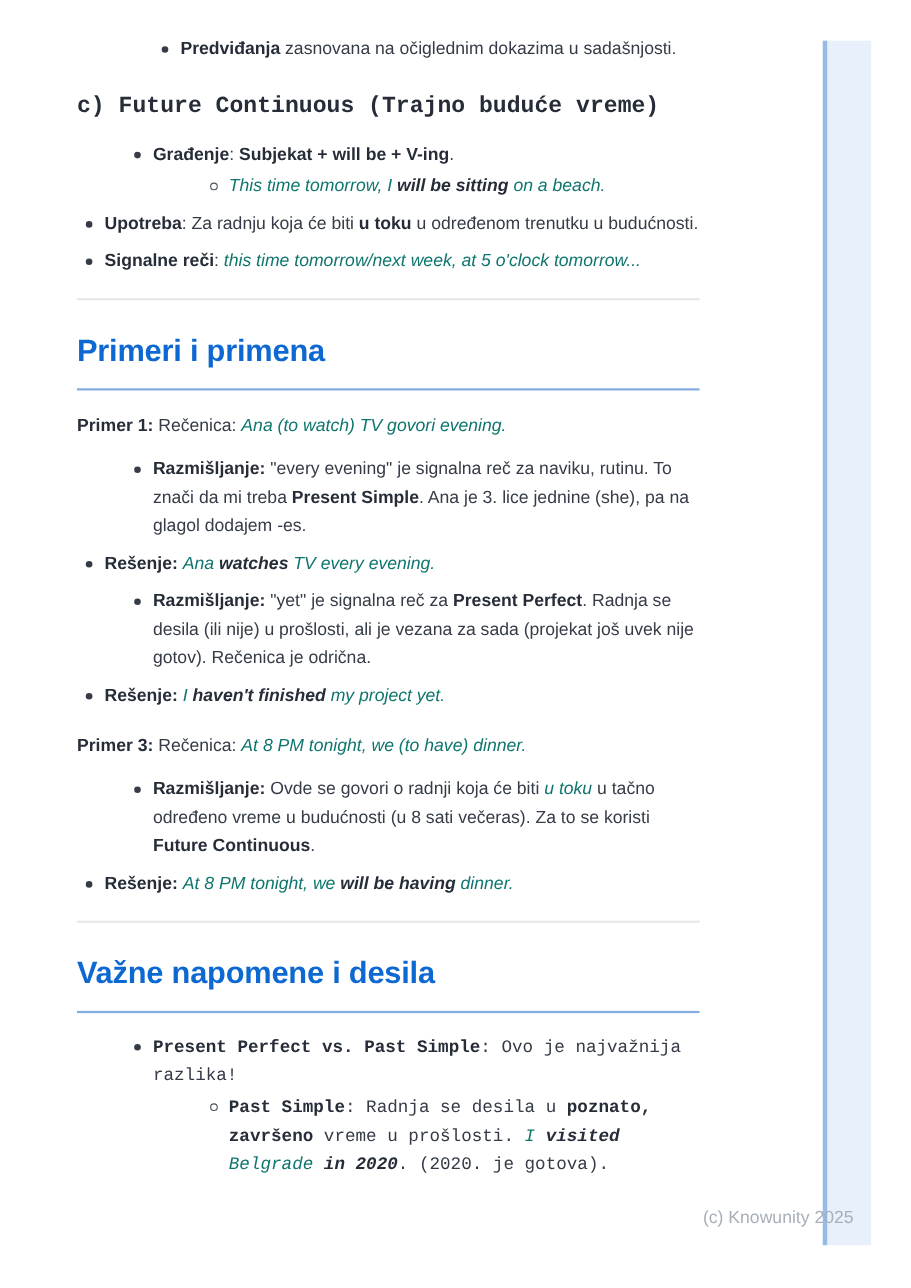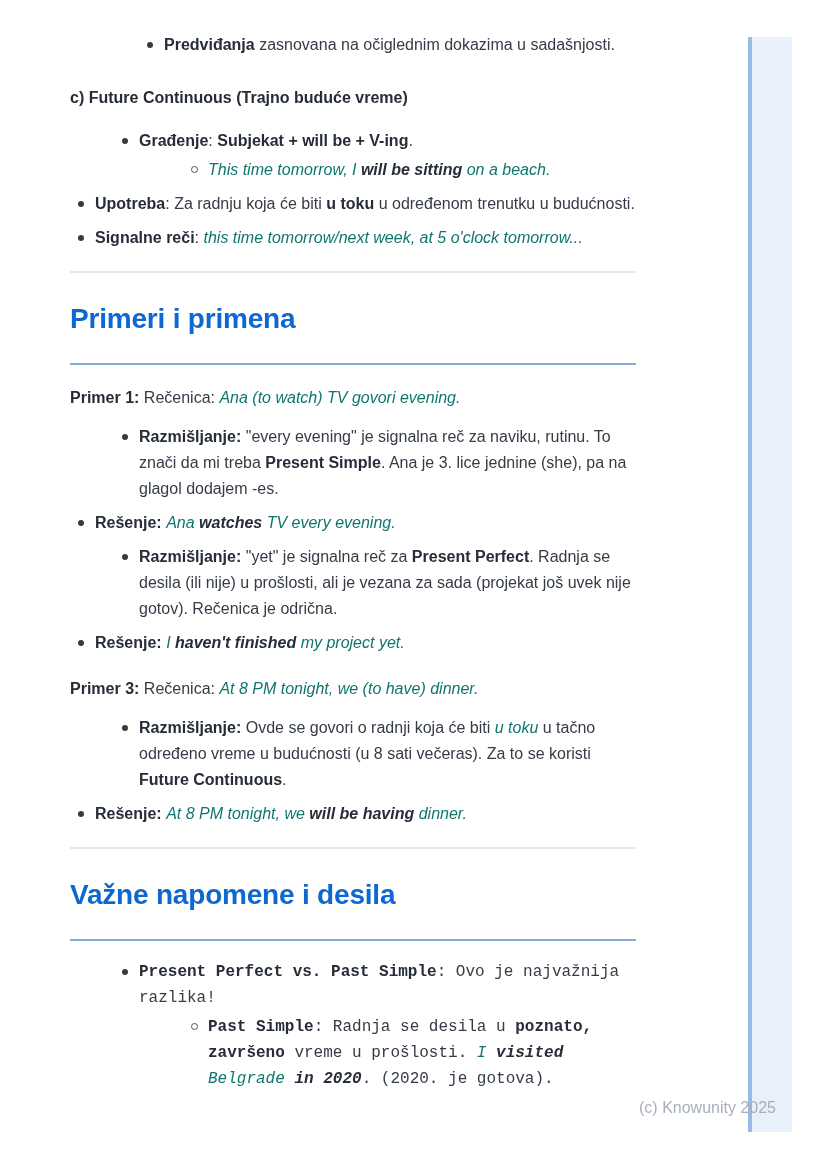--- a/index.html
+++ b/index.html
@@ -11,25 +11,25 @@
   }
   .content{position:absolute;left:70px;top:32px;width:566px;}
   ul{list-style:none;margin:0;padding:0;}
   li{position:relative;padding-left:25px;margin:8px 0;}
   li:first-child{margin-top:0;margin-left:44px;}
   li > .marker{position:absolute;left:8px;top:10px;width:6px;height:6px;border-radius:50%;}
   li.disc > .marker{background:#353c47;}
   li.circle > .marker{width:5px;height:5px;border:1.5px solid #4a525f;background:transparent;top:9px;}
   .indent1{margin-left:25px;}
   ul.nested{margin:3px 0 8px;}
-  .subheading{font-weight:700;font-size:16px;color:#262d38;margin:27px 0 17px;}
+  .subheading{font-weight:700;font-size:21px;color:#262d38;margin:27px 0 17px;font-family:Liberation Mono, monospace;}
   h2{
     color:var(--heading-blue,#0d68d1);
     font-size:28px;line-height:32px;font-weight:700;letter-spacing:-0.2px;
-    margin:30px 0 0;padding-bottom:28px;
+    margin:30px 0 0;padding-bottom:18px;
     border-bottom:2px solid var(--heading-underline,#82acdf);
   }
   hr.rule{border:none;border-top:2px solid var(--divider,#e6e8eb);margin:20px 0 0;}
   .primer{margin:20px 0 13px;}
   .seg-i{font-style:italic;color:#0f766e;}
   .seg-b{font-weight:700;color:#262d38;}
   .scrollbar{
     position:absolute;left:748px;top:37px;width:40px;height:1095px;
     background:var(--scrollbar-fill,#e8f0fb);
     border-left:4px solid var(--scrollbar-edge,#96bbe7);

